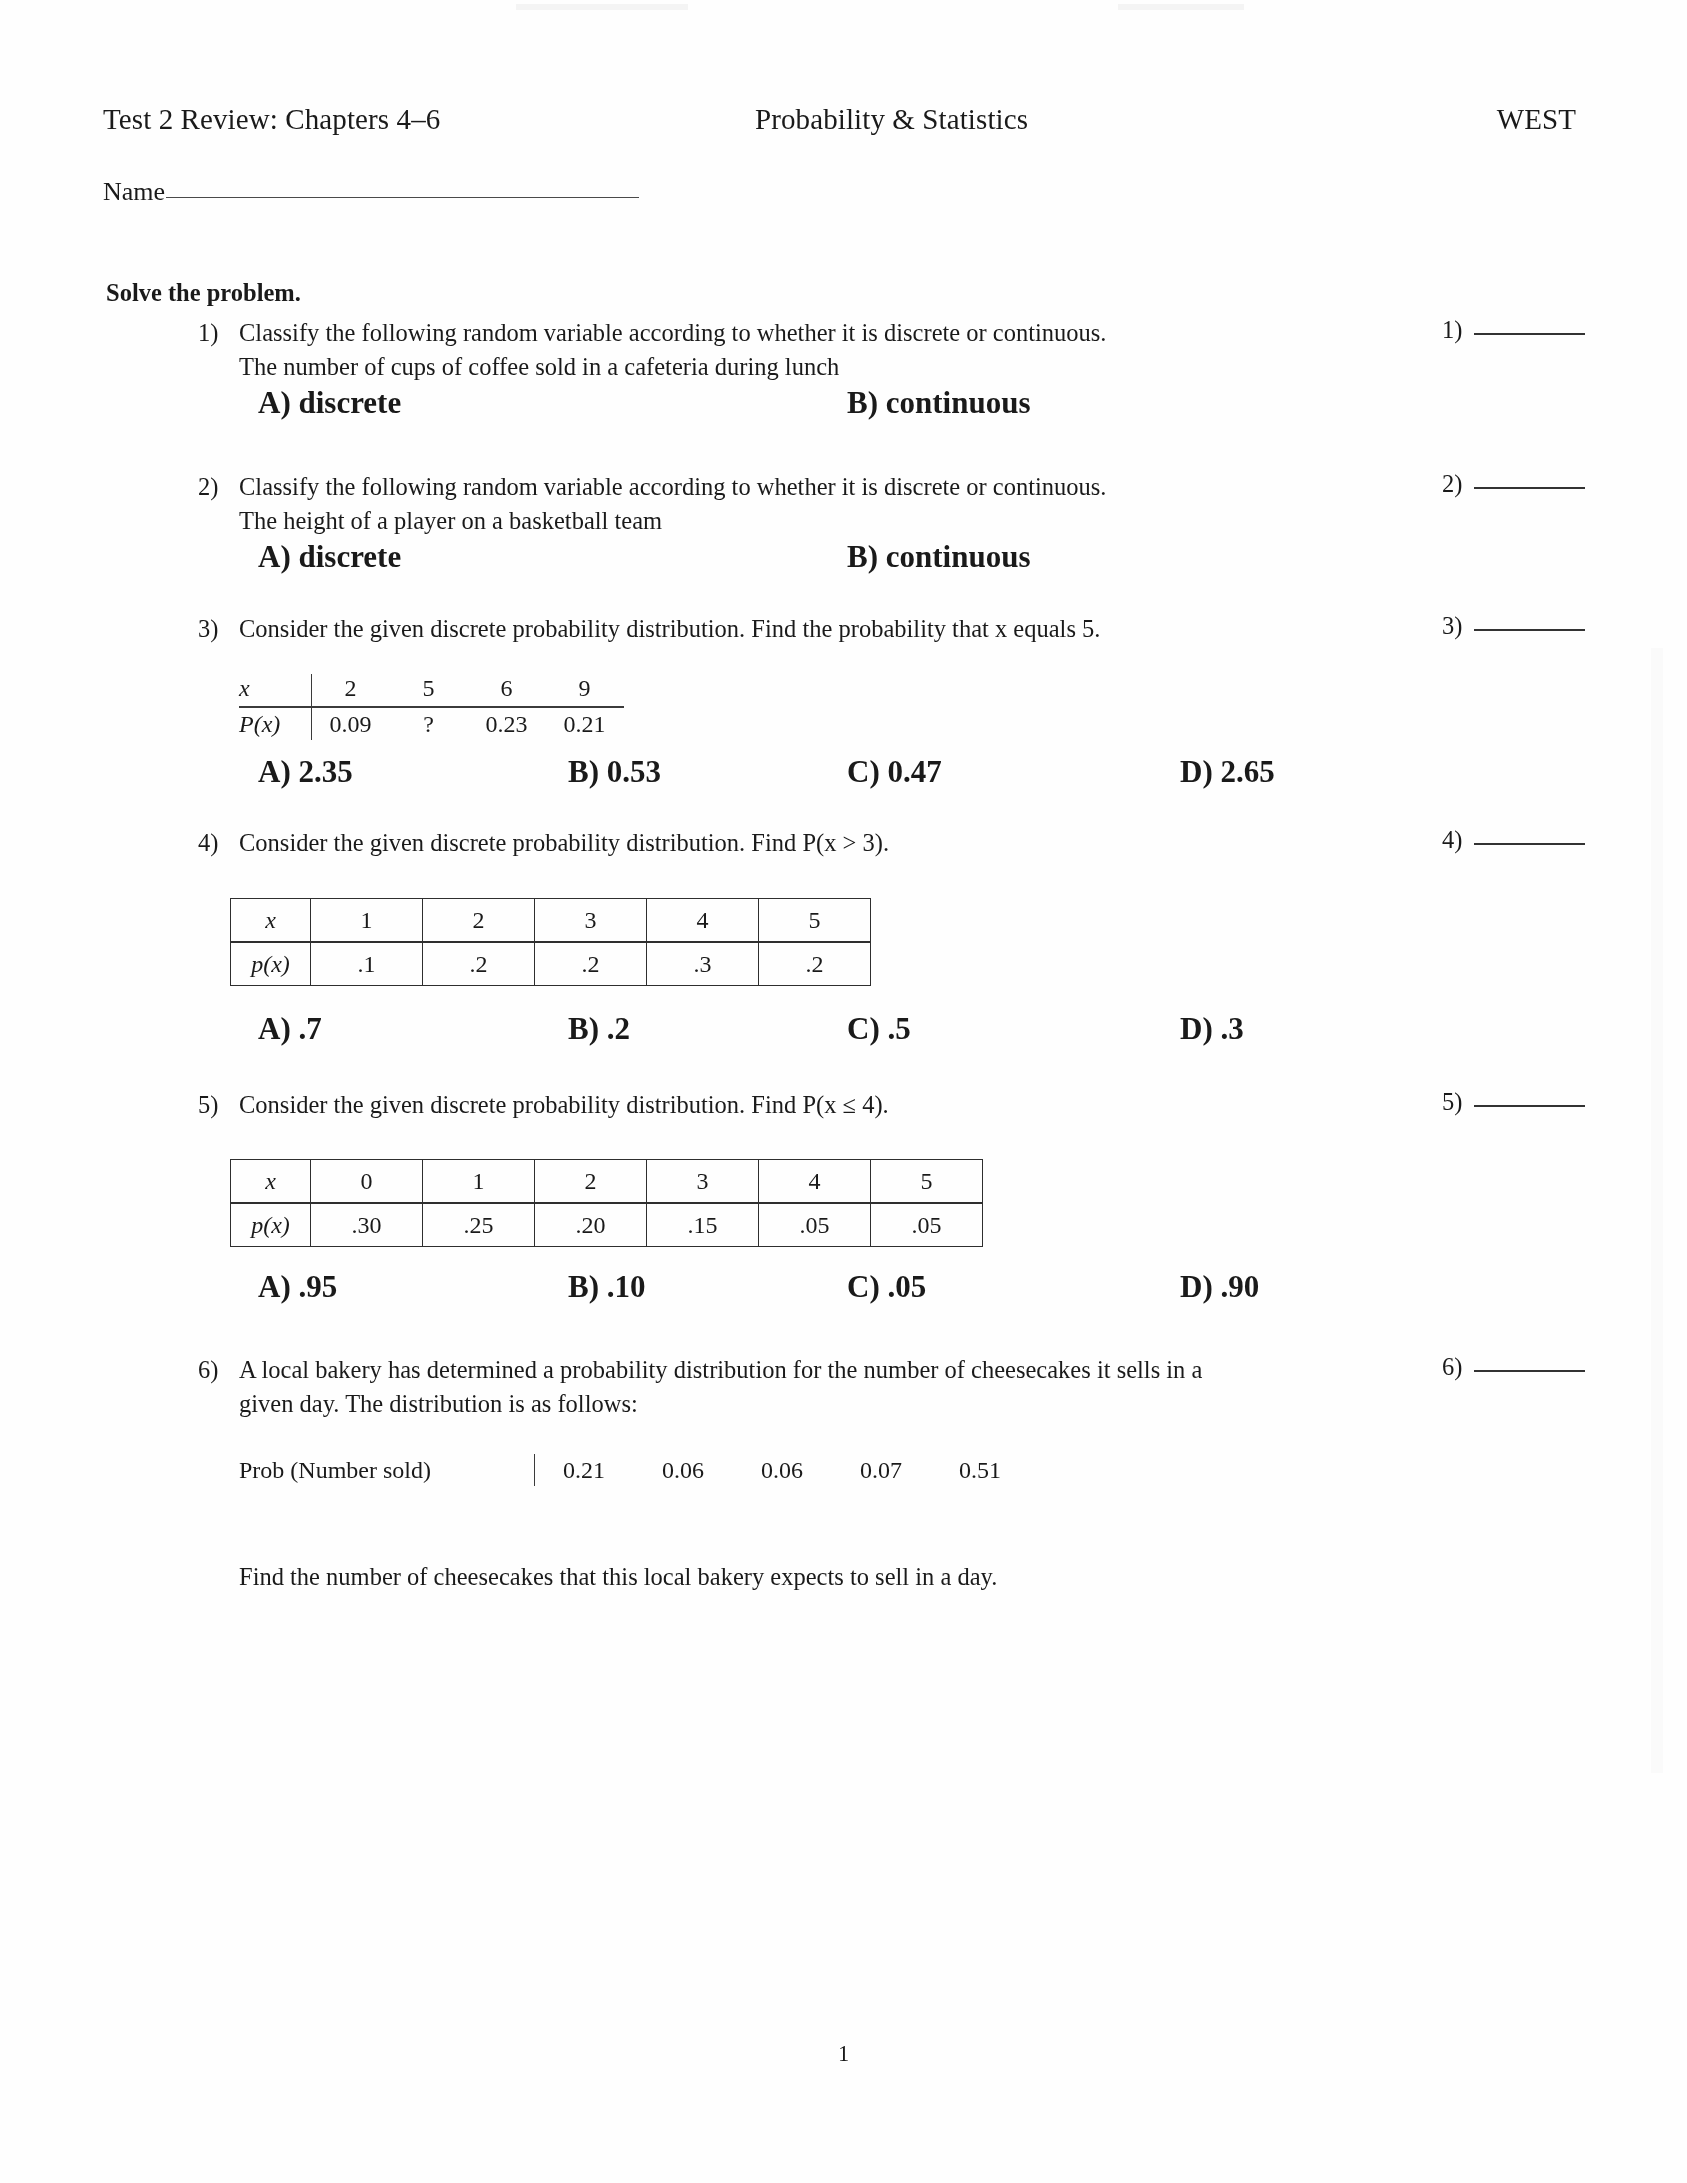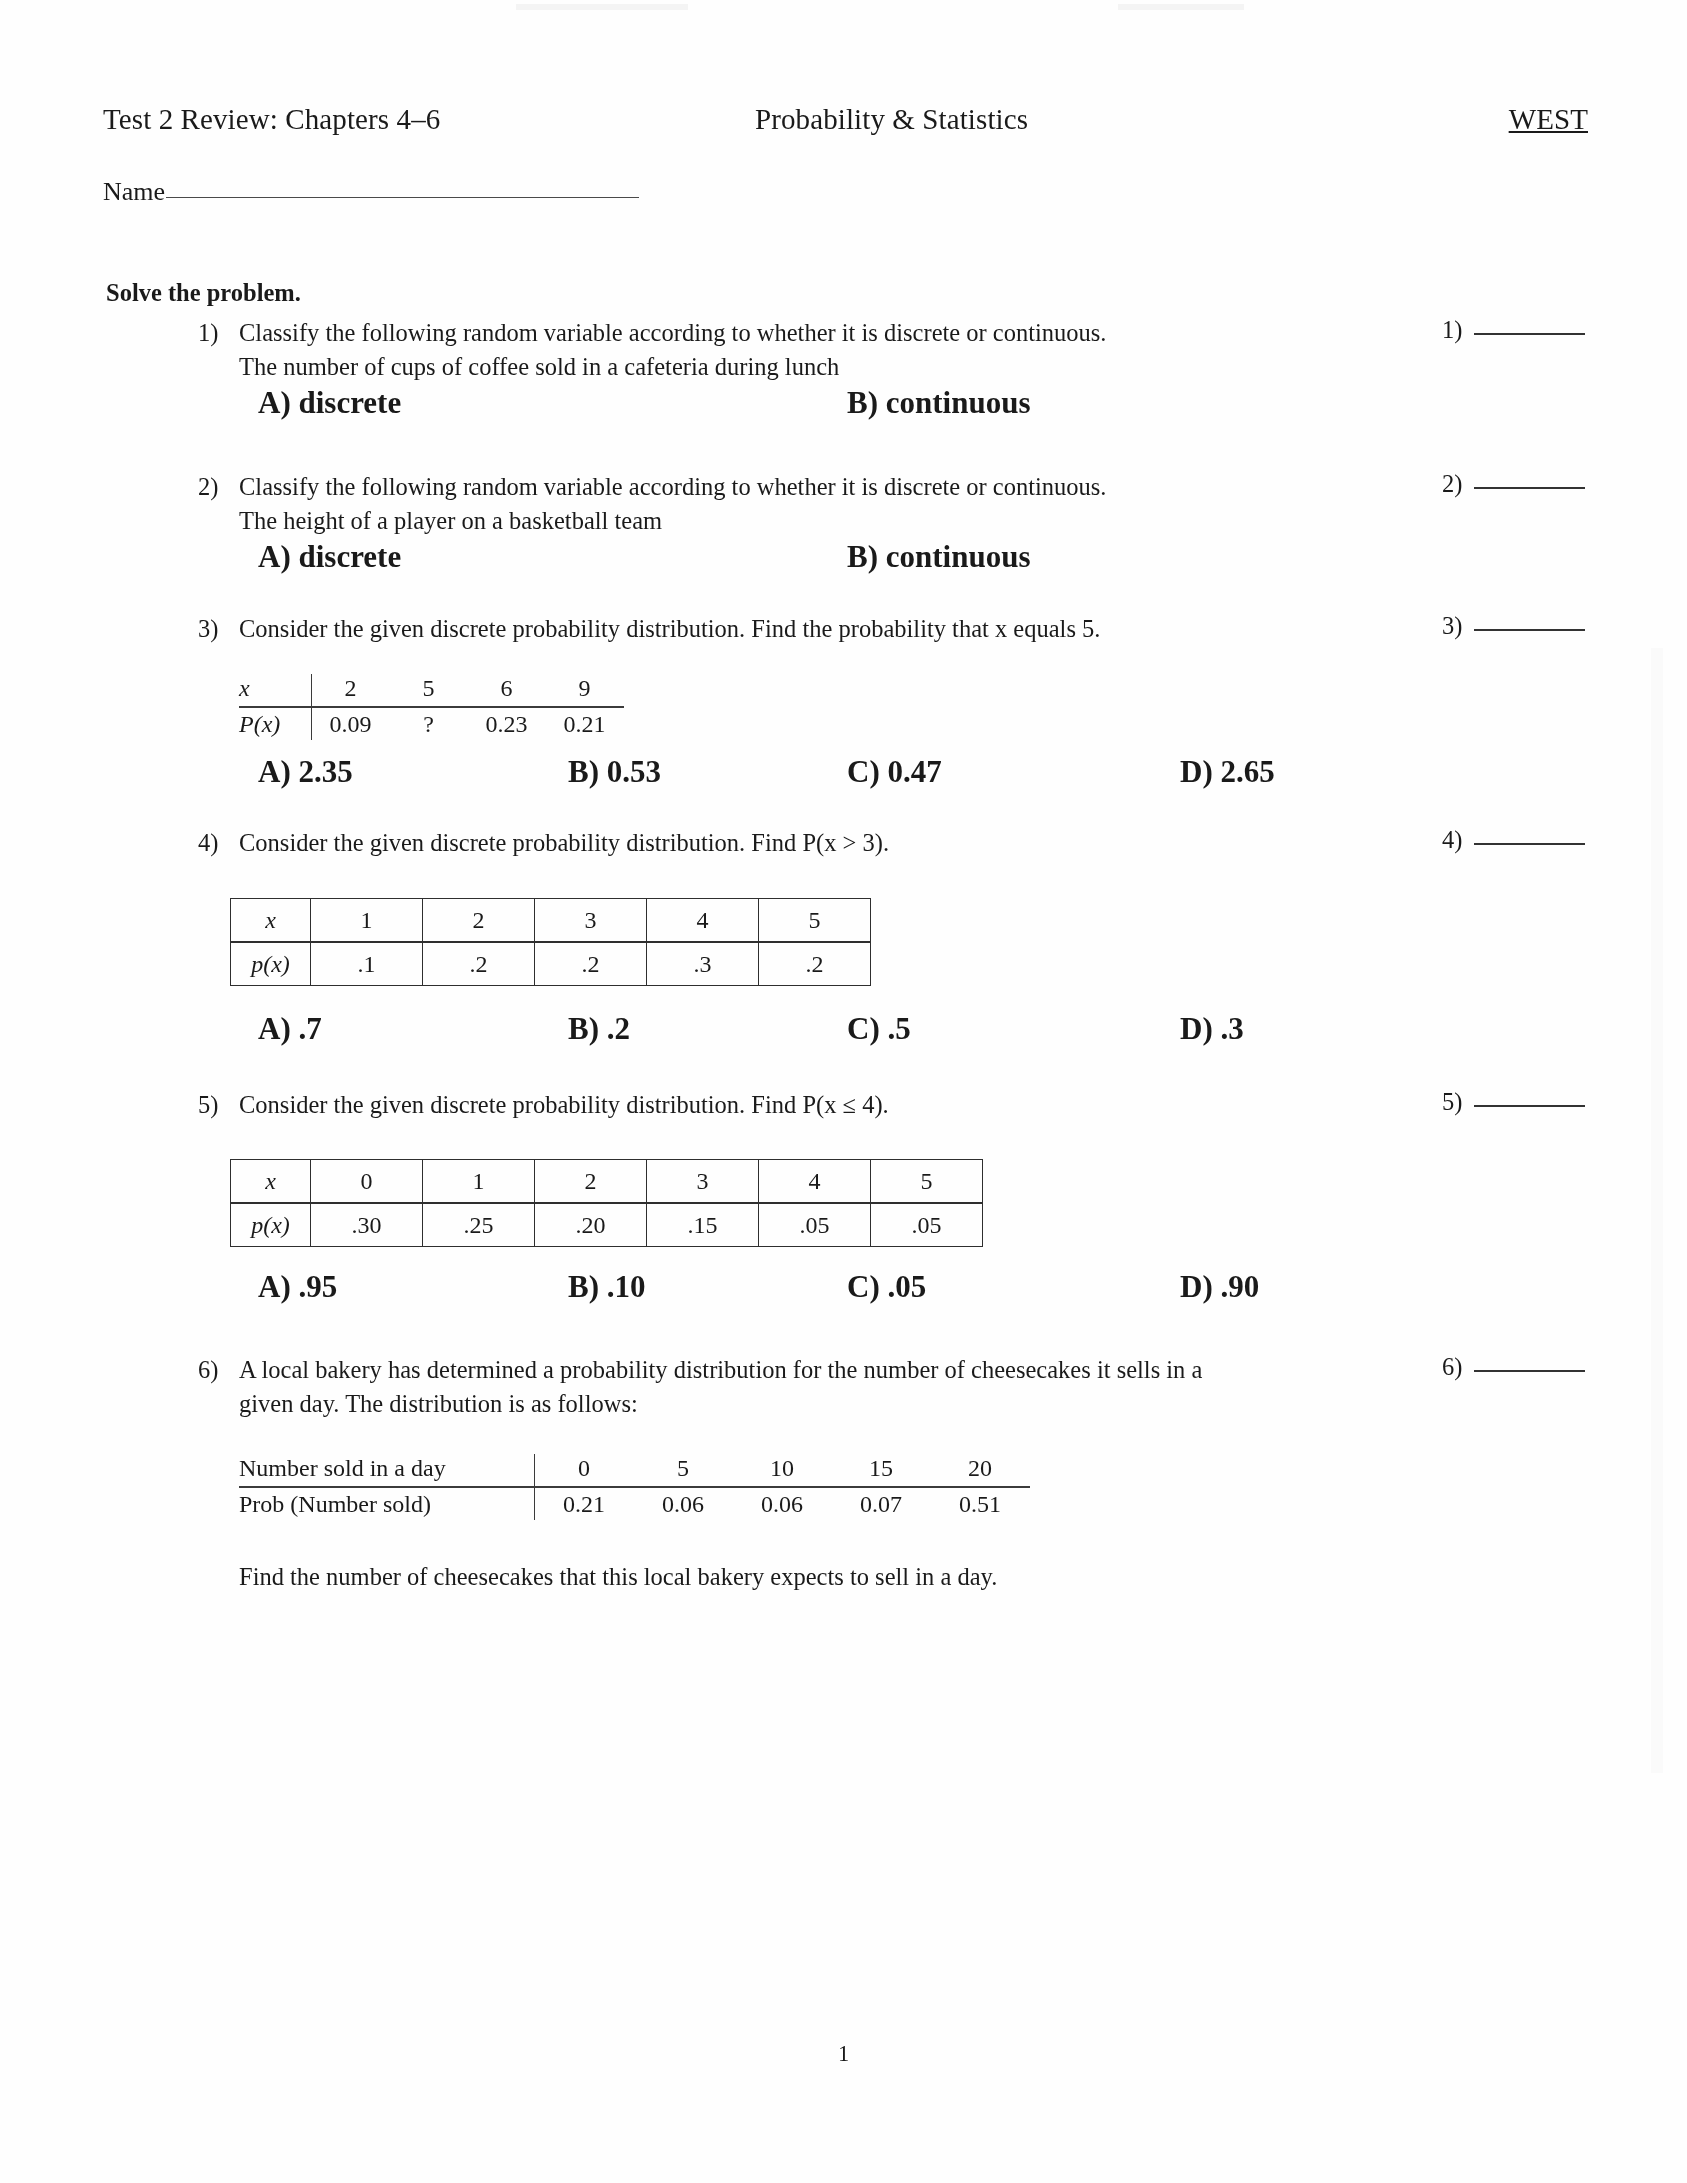--- a/index.html
+++ b/index.html
@@ -29,21 +29,21 @@
     position: absolute;
     left: 103px;
     top: 103px;
     width: 1489px;
     height: 30px;
     font-size: 29px;
     letter-spacing: 0.1px;
   }
   .header .h-left  { position: absolute; left: 0;    top: 0; white-space: nowrap; }
   .header .h-mid   { position: absolute; left: 652px; top: 0; white-space: nowrap; }
-  .header .h-right { position: absolute; right: 4px;   top: 0; white-space: nowrap; text-decoration: underline; }
+  .header .h-right { position: absolute; right: 16px;   top: 0; white-space: nowrap; }
 
   .name-row {
     position: absolute;
     left: 103px;
     top: 177px;
     font-size: 26px;
   }
   .name-row .name-label { display: inline-block; }
   .name-row .name-line {
     display: inline-block;
@@ -352,29 +352,20 @@
       <div class="q-line">given day. The distribution is as follows:</div>
     </div>
   </div>
   <div class="ans-blank" style="left:1442px;top:1353px;">
     <span class="ab-num">6)</span><span class="ab-line"></span>
   </div>
 
   <div class="rule-table t6" style="left:239px;top:1454px;">
     <table>
       <tbody>
-          <tr class="top">
-        <td class="rowlabel">Number sold in a day</td>
-        <td class="vrule"></td>
-        <td class="data">0</td>
-        <td class="data">5</td>
-        <td class="data">10</td>
-        <td class="data">15</td>
-        <td class="data">20</td>
-      </tr>
       <tr class="bot">
         <td class="rowlabel">Prob (Number sold)</td>
         <td class="vrule"></td>
         <td class="data">0.21</td>
         <td class="data">0.06</td>
         <td class="data">0.06</td>
         <td class="data">0.07</td>
         <td class="data">0.51</td>
       </tr>
     </tbody>

